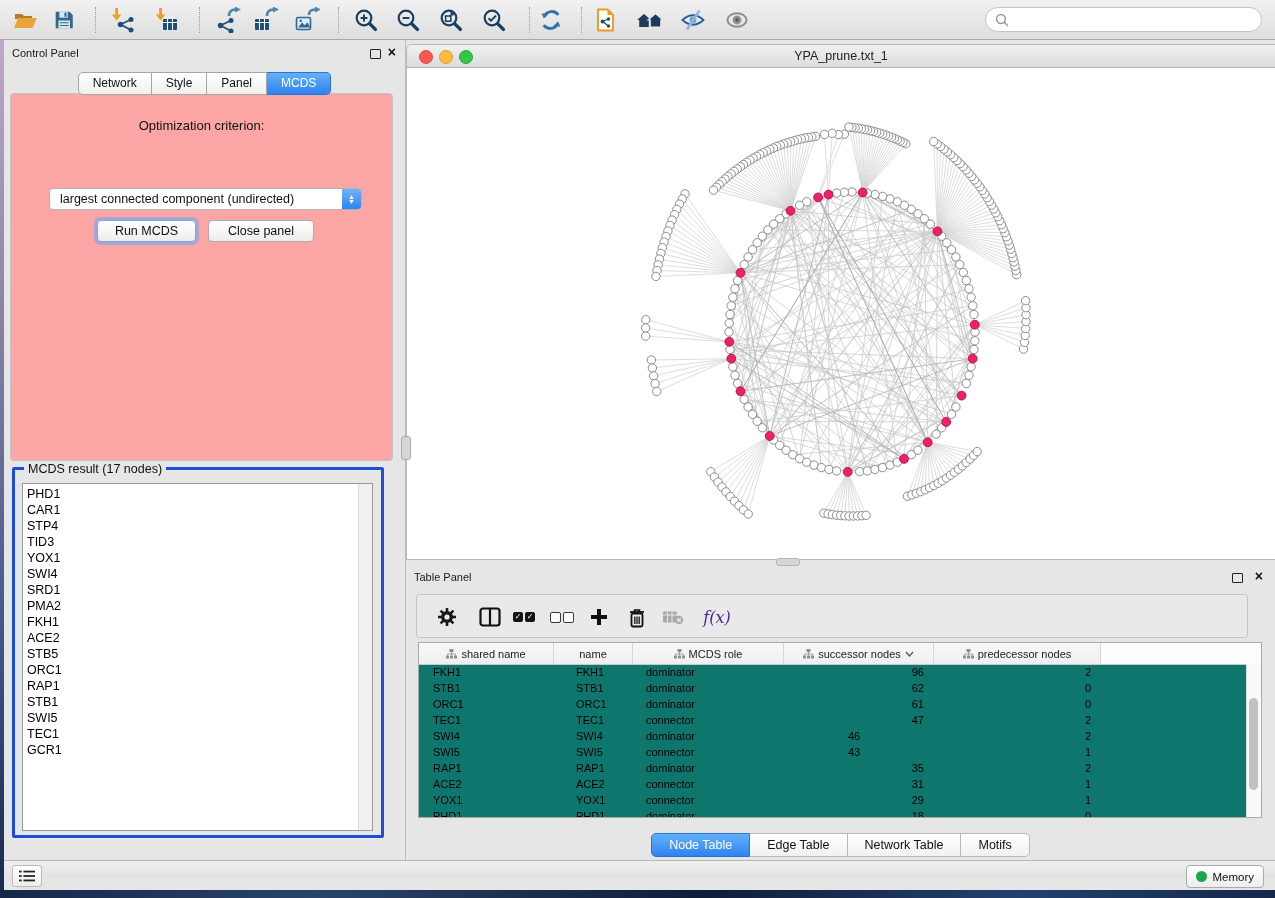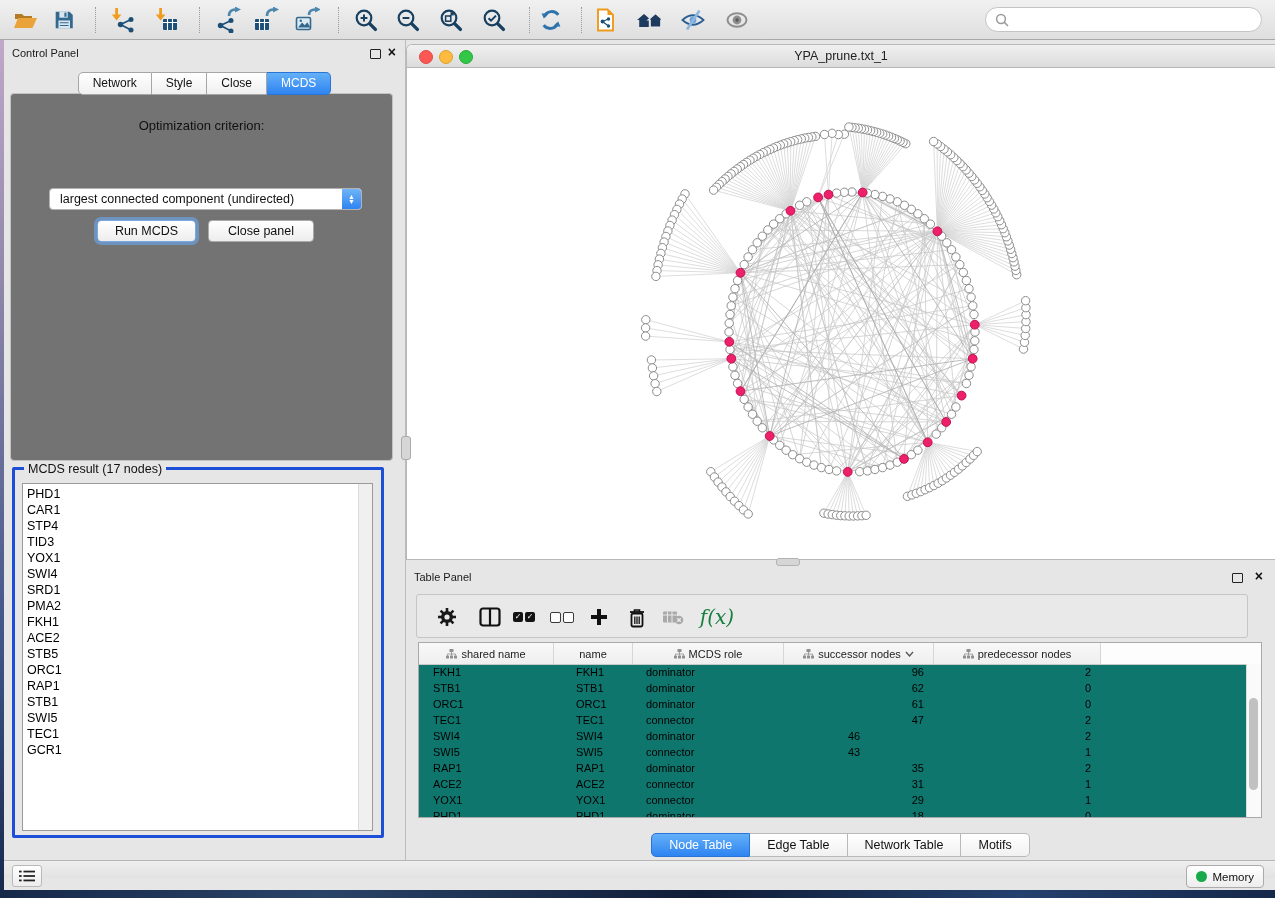--- a/index.html
+++ b/index.html
@@ -31,21 +31,21 @@
   .win-close{position:absolute;top:5px;font-size:14px;font-weight:bold;color:#111;cursor:pointer;line-height:14px;}
   .control-panel .win-float{right:24px;} .control-panel .win-close{right:9px;}
 
   .seg-row{position:absolute;left:0;top:32px;width:100%;display:flex;justify-content:center;z-index:2;}
   .seg{height:21px;line-height:21px;padding:0 14px;font-size:12px;color:#111;cursor:pointer;
     background:linear-gradient(#ffffff,#f0f0f0);border:1px solid #a6a6a6;border-left-width:0;}
   .seg:first-child{border-left-width:1px;border-radius:5px 0 0 5px;}
   .seg:last-child{border-radius:0 5px 5px 0;}
   .seg.sel{background:linear-gradient(#64b0f8,#2e84f1);color:#fff;border-color:#2a74d8;}
 
-  .tab-body{position:absolute;left:6px;top:53px;width:383px;height:368px;background:#737373;
+  .tab-body{position:absolute;left:6px;top:53px;width:383px;height:368px;background:#fca5a5;
     border:1px solid #c2c2c2;border-radius:4px;box-sizing:border-box;}
   .opt-label{margin-top:24px;text-align:center;font-size:13px;color:#111;}
   .combo{position:absolute;left:38px;top:94px;width:313px;height:22px;background:#fff;border:1px solid #b3b3b3;
     border-radius:4px;box-sizing:border-box;display:flex;align-items:center;cursor:pointer;}
   .combo-text{flex:1;font-size:12.5px;color:#111;padding-left:10px;white-space:nowrap;overflow:hidden;}
   .combo-step{width:19px;height:20px;border-radius:0 3px 3px 0;background:linear-gradient(#6fb4f9,#2e84f1);
     display:flex;flex-direction:column;align-items:center;justify-content:center;color:#fff;}
   .combo-step span{font-size:7px;line-height:5px;}
   .btn{height:22px;border-radius:4px;border:1px solid #ababab;background:linear-gradient(#ffffff,#ededed);
     font-size:12.5px;color:#111;cursor:pointer;font-family:"Liberation Sans",sans-serif;}
@@ -79,21 +79,21 @@
   
   .table-panel{position:absolute;left:0;top:524px;width:869px;height:296px;background:#e6e6e6;}
   .table-panel .win-float{right:32px;} .table-panel .win-close{right:12px;}
   .tp-toolbar{position:absolute;left:10px;top:30px;width:832px;height:44px;background:#e9e9e9;
     border:1px solid #c6c6c6;border-radius:3px;box-sizing:border-box;}
   .tpi{position:absolute;top:7px;width:30px;height:30px;border:none;background:transparent;padding:0;
     display:flex;align-items:center;justify-content:center;cursor:pointer;}
   .cb{display:inline-block;width:10px;height:10px;background:#131313;border-radius:2px;color:#fff;
     font-size:8px;line-height:10px;text-align:center;margin:0 1px;}
   .cbe{display:inline-block;width:9px;height:9px;background:#fdfdfd;border:1.6px solid #3a3a3a;border-radius:2px;margin:0 1px;}
-  .fx{font-family:"DejaVu Serif",serif;font-style:italic;font-size:20px;color:#15803d;}
+  .fx{font-family:"DejaVu Serif",serif;font-style:italic;font-size:16px;color:#4c1d95;}
 
   .tp-table{position:absolute;left:12px;top:78px;width:844px;height:176px;background:#0f766e;border:1px solid #a9a9a9;
     box-sizing:border-box;overflow:hidden;}
   .thead{display:flex;height:21px;border-bottom:1px solid #c9c9c9;background:linear-gradient(#f8f8f8,#efefef);}
   .th{display:flex;align-items:center;justify-content:center;gap:4px;font-size:11px;color:#222;
     border-right:1px solid #d6d6d6;box-sizing:border-box;cursor:pointer;}
   .th.filler{background:#fdfdfd;border-right:none;flex:1;cursor:default;}
   .tbody{position:absolute;left:0;top:21px;right:14px;bottom:0;}
   .tr{display:flex;height:16px;align-items:center;cursor:default;}
   .td{font-size:11px;color:#000;box-sizing:border-box;white-space:nowrap;overflow:hidden;}
@@ -273,21 +273,21 @@
 
   <aside class="control-panel">
     <div class="panel-header">
       <span class="panel-title">Control Panel</span>
       <span class="win-float"></span>
       <span class="win-close">×</span>
     </div>
     <div class="seg-row" id="ctl-tabs">
         <div class="seg">Network</div>
         <div class="seg">Style</div>
-        <div class="seg">Close</div>
+        <div class="seg">Panel</div>
         <div class="seg sel">MCDS</div>
       </div>
     <div class="tab-body">
       <div class="opt-label">Optimization criterion:</div>
       <div class="combo">
         <span class="combo-text">largest connected component (undirected)</span>
         <span class="combo-step">
             <span>▲</span>
             <span>▼</span>
           </span>

